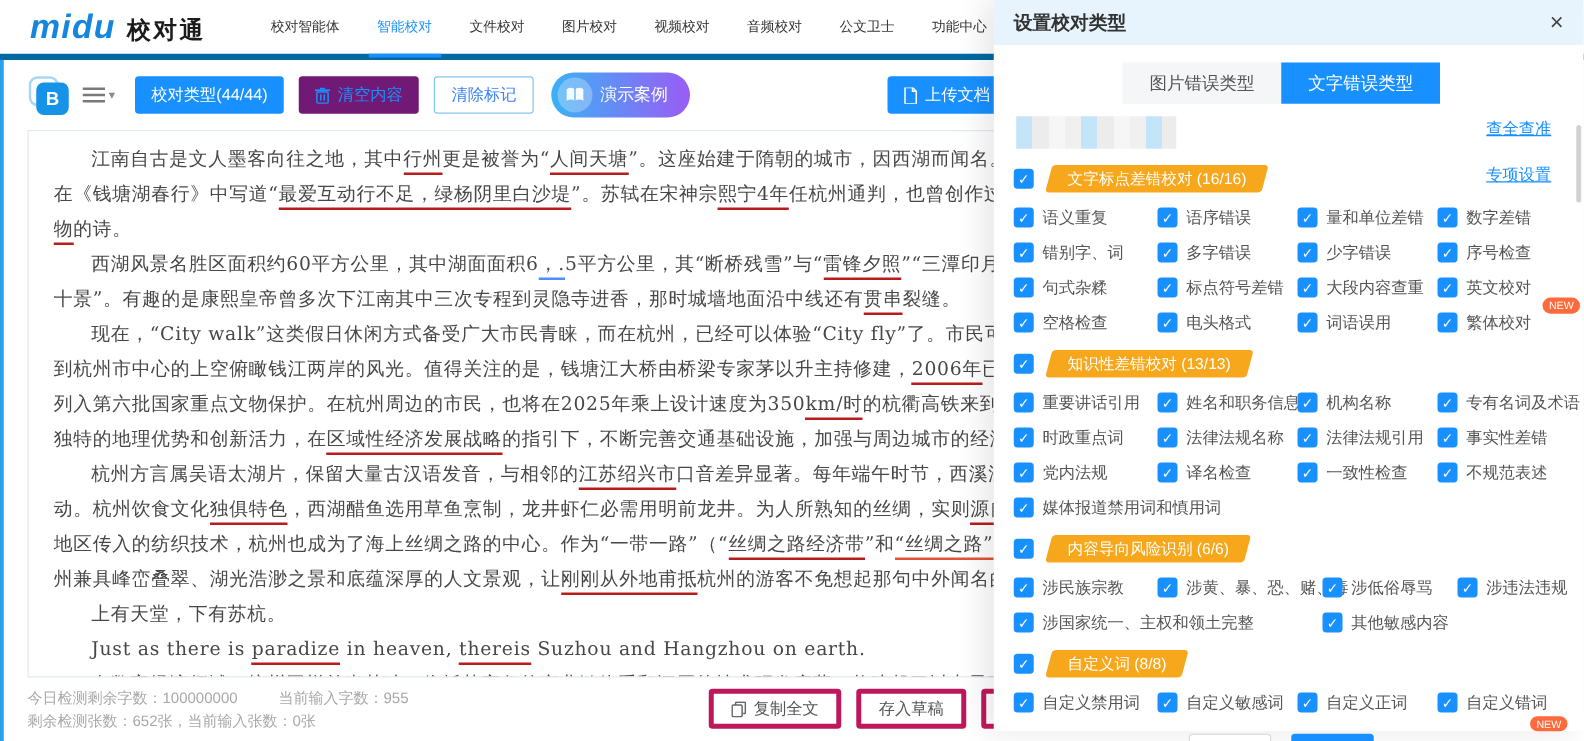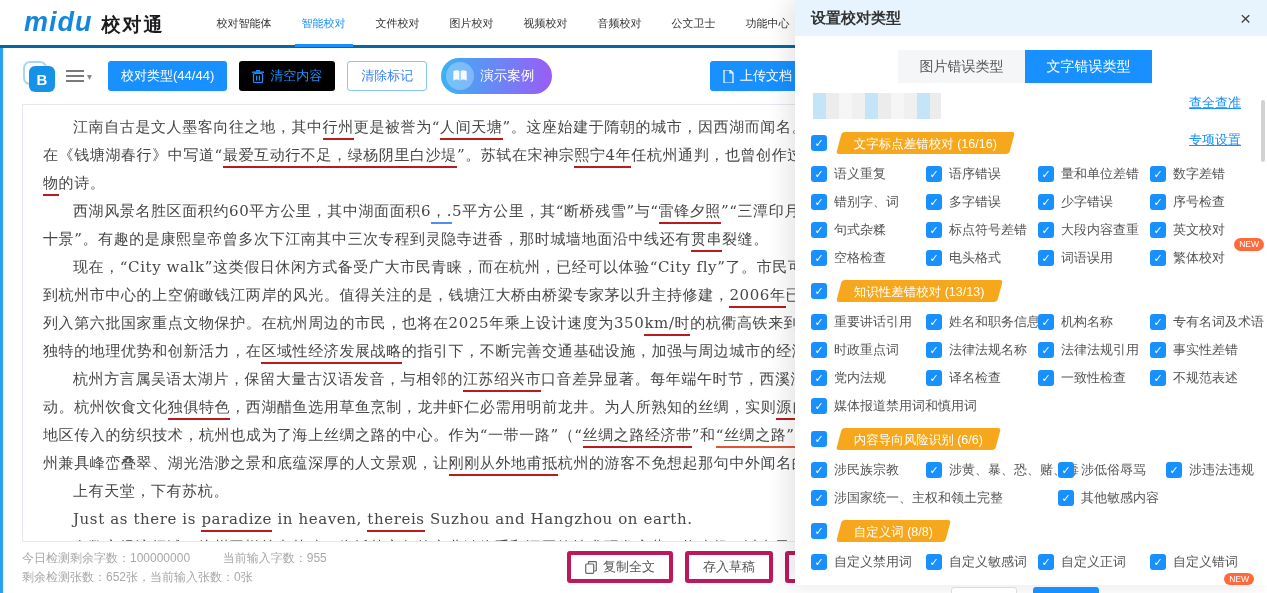--- a/index.html
+++ b/index.html
@@ -2,39 +2,39 @@
 <html><head>
 <meta charset="utf-8">
 <style>
   * { margin:0; padding:0; box-sizing:border-box; }
   html,body { width:1267px; height:593px; overflow:hidden; background:#fff;
     font-family:"Liberation Sans","DejaVu Sans",sans-serif; }
   .stage { position:relative; width:1267px; height:593px; background:#fff; }
   .left-accent { position:absolute; left:0; top:48px; bottom:0; width:3px; background:#2b9ff0; }
 
   
-  .nav { height:48px; display:flex; align-items:center; padding-left:24px; border-bottom:3px solid #0369a1; background:#fff; }
+  .nav { height:48px; display:flex; align-items:center; padding-left:24px; border-bottom:5px solid #0369a1; background:#fff; }
   .logo { display:flex; align-items:baseline; }
   .logo-midu { font-style:italic; font-weight:bold; font-size:27px; color:#1586dd; letter-spacing:1px; }
   .logo-product { font-weight:bold; font-size:19px; color:#1b1b1d; margin-left:9px; letter-spacing:2px; }
   .nav-menu { display:flex; gap:30px; margin-left:52px; font-size:11px; color:#333; }
   .nav-item { position:relative; height:48px; line-height:48px; cursor:pointer; white-space:nowrap; }
   .nav-item.active { color:#1890ff; }
   .nav-item.active::after { content:''; position:absolute; left:50%; transform:translateX(-50%); bottom:0; width:58px; height:3px; background:#1890ff; }
 
   
   .toolbar { height:56px; display:flex; align-items:center; padding-left:22px; position:relative; }
   .b-tool { position:relative; width:34px; height:32px; margin-right:10px; cursor:pointer; }
   .b-outline { position:absolute; left:1px; top:1px; width:24px; height:24px; border:2px solid #a8d6f4; border-radius:7px; }
   .b-badge { position:absolute; left:7px; top:6px; width:26px; height:26px; background:#1693e6; color:#fff; border-radius:6px; display:flex; align-items:center; justify-content:center; font-weight:bold; font-size:15px; }
   .list-tool { display:flex; align-items:center; gap:3px; margin-right:16px; cursor:pointer; }
   .caret { font-size:10px; color:#888; }
   .btn { height:30px; border:none; border-radius:3px; font-size:13px; display:inline-flex; align-items:center; gap:6px; padding:0 13px; cursor:pointer; white-space:nowrap; font-family:inherit; }
   .btn-primary { background:#1890ff; color:#fff; }
-  .btn-light { background:#000000; color:#1890ff; margin-left:12px; }
+  .btn-light { background:#701a75; color:#1890ff; margin-left:12px; }
   .btn-outline { background:#fff; border:1px solid #85c6f2; color:#3b82f6; margin-left:12px; }
   .btn-demo { height:36px; border-radius:18px; background:linear-gradient(90deg,#3ab2f5,#9a5cf5); color:#fff; margin-left:14px; padding:0 18px 0 5px; font-size:13.5px; }
   .demo-circle { width:28px; height:28px; border-radius:50%; background:rgba(255,255,255,.28); display:flex; align-items:center; justify-content:center; }
   .tb-right { position:absolute; left:710px; top:13px; display:flex; gap:10px; }
 
   
   .doc-card { margin-left:22px; width:940px; height:438px; border:1px solid #e4e9ef; background:#fff; padding:8px 20px 0 20px; overflow:hidden; cursor:text; }
   .para { font-family:"DejaVu Serif","Liberation Serif",serif; font-size:15px; line-height:28px; color:#474747; text-indent:2em; letter-spacing:0.6px; }
   .m-o { border-bottom:2px solid #b91c1c; padding-bottom:2px; cursor:pointer; }
   .m-r { border-bottom:2px solid #e25436; padding-bottom:2px; cursor:pointer; }

